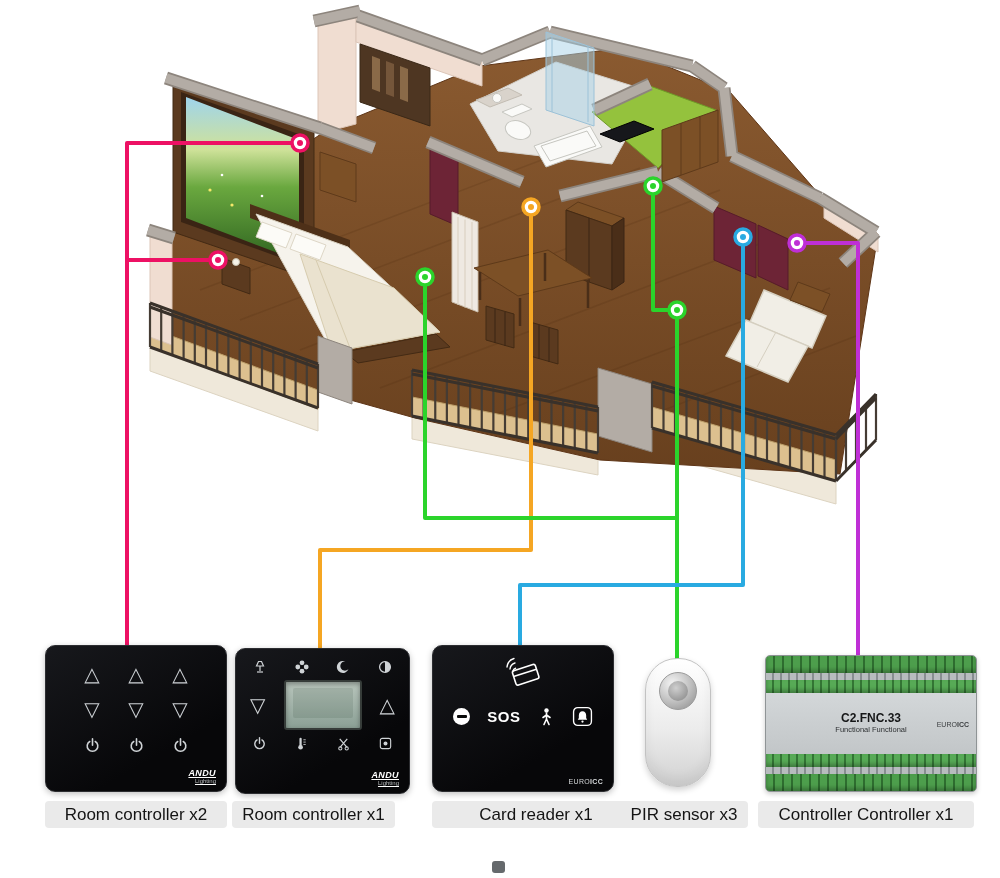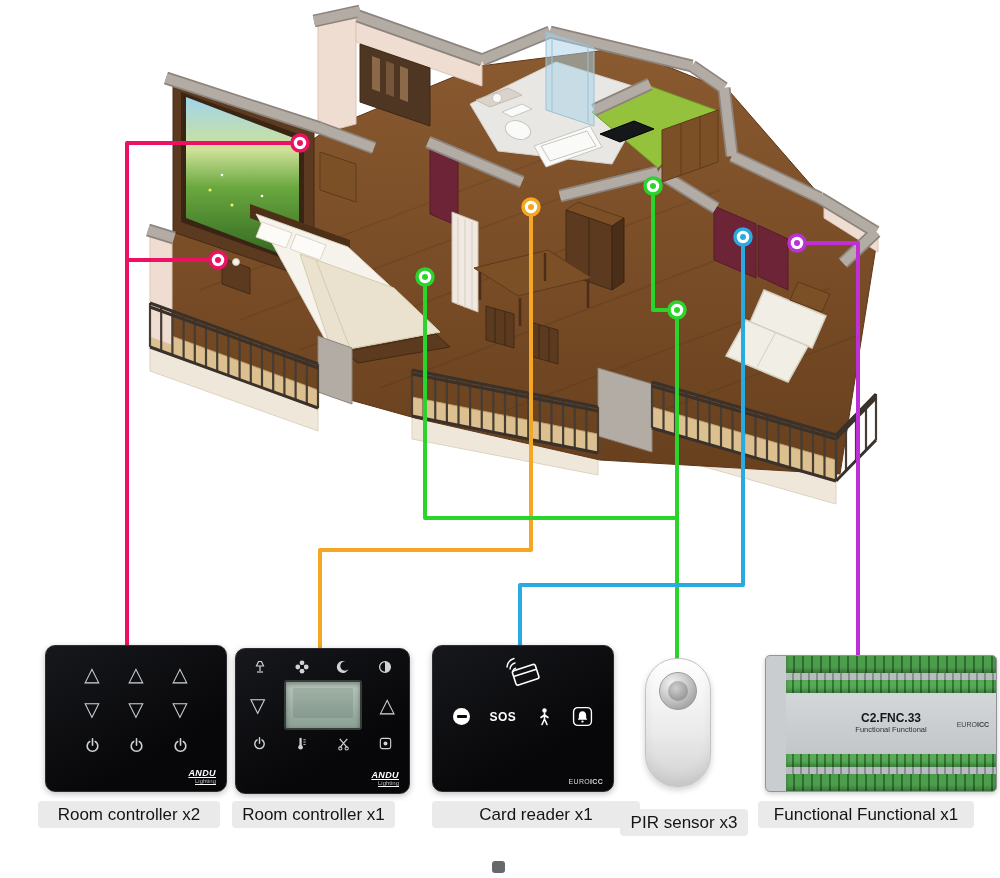--- a/index.html
+++ b/index.html
@@ -66,44 +66,44 @@
   .rcb-mid{display:flex;justify-content:space-between;align-items:center;padding:5px 14px 0;color:#cfd3d6;}
   .lcd{width:74px;height:46px;background:linear-gradient(180deg,#b9c6bd,#8ba095);border:2px solid #363c39;border-radius:3px;box-shadow:inset 0 2px 5px rgba(0,0,0,.35);}
   .lcd::after{content:"";display:block;margin:6px 7px;height:30px;background:rgba(40,60,50,.13);border-radius:2px;}
   .rcb-bot{display:flex;justify-content:space-between;align-items:center;padding:6px 16px 0;}
 
   #cr{left:432px;top:645px;width:180px;height:145px;}
   .cr-card{display:flex;justify-content:center;padding-top:9px;}
   .cr-row{display:flex;justify-content:space-between;align-items:center;padding:15px 20px 0;}
   .dnd{width:17px;height:17px;border-radius:50%;background:#fff;position:relative;}
   .dnd::after{content:"";position:absolute;left:3.5px;right:3.5px;top:7.2px;height:2.6px;background:#0a0a0a;border-radius:1px;}
-  .sos{color:#fff;font-weight:bold;font-size:12px;letter-spacing:.5px;}
+  .sos{color:#fff;font-weight:bold;font-size:15px;letter-spacing:.5px;}
   .eur{position:absolute;right:10px;bottom:6px;color:#d6d9db;font-size:7px;letter-spacing:.3px;}
   .eur b{font-weight:bold;}
 
   #pir{left:645px;top:658px;width:64px;height:127px;background:linear-gradient(180deg,#ffffff,#ececec 55%,#d2d2d2);border:1px solid #c2c2c2;border-radius:32px;box-shadow:0 3px 6px rgba(0,0,0,.18), inset 0 -8px 12px rgba(0,0,0,.06);}
   .pir-lens{width:36px;height:36px;border-radius:50%;margin:13px auto 0;background:radial-gradient(circle at 35% 30%,#f5f5f5,#bdbdbd 55%,#8a8a8a);border:1px solid #9a9a9a;position:relative;}
   .pir-lens::after{content:"";position:absolute;left:8px;top:8px;width:20px;height:20px;border-radius:50%;background:radial-gradient(circle at 40% 35%,#cfcfcf,#9a9a9a 70%);}
 
-  #fc{left:765px;top:655px;width:210px;height:135px;background:#c9cdcf;border:1px solid #8f9496;border-radius:5px;display:flex;flex-direction:column;overflow:hidden;box-shadow:0 2px 5px rgba(0,0,0,.2);padding-left:20px;}
+  #fc{left:765px;top:655px;width:210px;height:135px;background:#c9cdcf;border:1px solid #8f9496;border-radius:5px;display:flex;flex-direction:column;overflow:hidden;box-shadow:0 2px 5px rgba(0,0,0,.2);}
   .fc-green{height:17px;background:repeating-linear-gradient(90deg,#4d9e4c 0 7px,#2e6d2f 7px 9px);box-shadow:inset 0 -3px 4px rgba(0,0,0,.28);}
   .fc-green.small{height:13px;background:repeating-linear-gradient(90deg,#57aa56 0 6px,#337534 6px 8px);}
   .fc-tick{height:7px;background:repeating-linear-gradient(90deg,#b7bcbe 0 6px,#878d90 6px 8px);}
   .fc-body{flex:1;position:relative;display:flex;align-items:center;justify-content:center;background:linear-gradient(180deg,#d3d7d9,#c2c6c8);}
   .fc-model{font-size:12px;font-weight:bold;color:#151617;text-align:center;line-height:1.15;}
   .fc-name{font-size:7.5px;font-weight:normal;color:#2e3133;display:block;}
   .fc-brand{position:absolute;right:7px;top:50%;transform:translateY(-50%);font-size:7px;color:#3a3d3f;}
   .fc-brand b{font-weight:bold;}
 
   
   .caption{position:absolute;height:27px;background:#eaeaea;border-radius:4px;display:flex;align-items:center;justify-content:center;font-size:17px;color:#141414;}
-  #cap1{left:38px;top:801px;width:182px;}
+  #cap1{left:45px;top:801px;width:182px;}
   #cap2{left:232px;top:801px;width:163px;}
   #cap3{left:432px;top:801px;width:208px;}
-  #cap4{left:620px;top:801px;width:128px;margin-top:8px;}
+  #cap4{left:620px;top:801px;width:128px;}
   #cap5{left:758px;top:801px;width:216px;}
 
   #footer-mark{position:absolute;left:492px;top:861px;width:13px;height:12px;background:#4a4f52;border-radius:3px;opacity:.85;}
 </style>
 </head>
 <body>
 
 <div id="stage">
 
 <svg id="scene" width="1000" height="878" viewBox="0 0 1000 878">
@@ -453,17 +453,17 @@
   </div>
   <div class="fc-green small"></div>
   <div class="fc-tick"></div>
   <div class="fc-green"></div>
 </div>
 
 <div class="caption" id="cap1">Room controller x2</div>
 <div class="caption" id="cap2">Room controller x1</div>
 <div class="caption" id="cap3">Card reader x1</div>
 <div class="caption" id="cap4">PIR sensor x3</div>
-<div class="caption" id="cap5">Functional Functional x1</div>
+<div class="caption" id="cap5">Controller Controller x1</div>
 
 <div id="footer-mark"></div>
 
 </div>
 
 </body></html>

